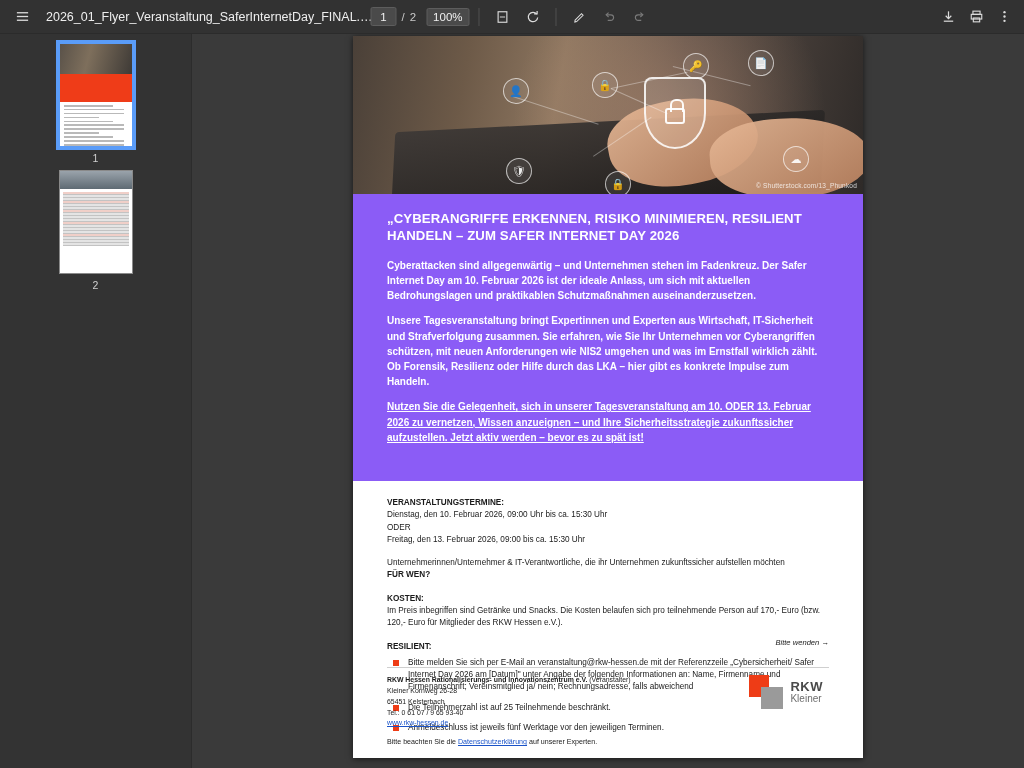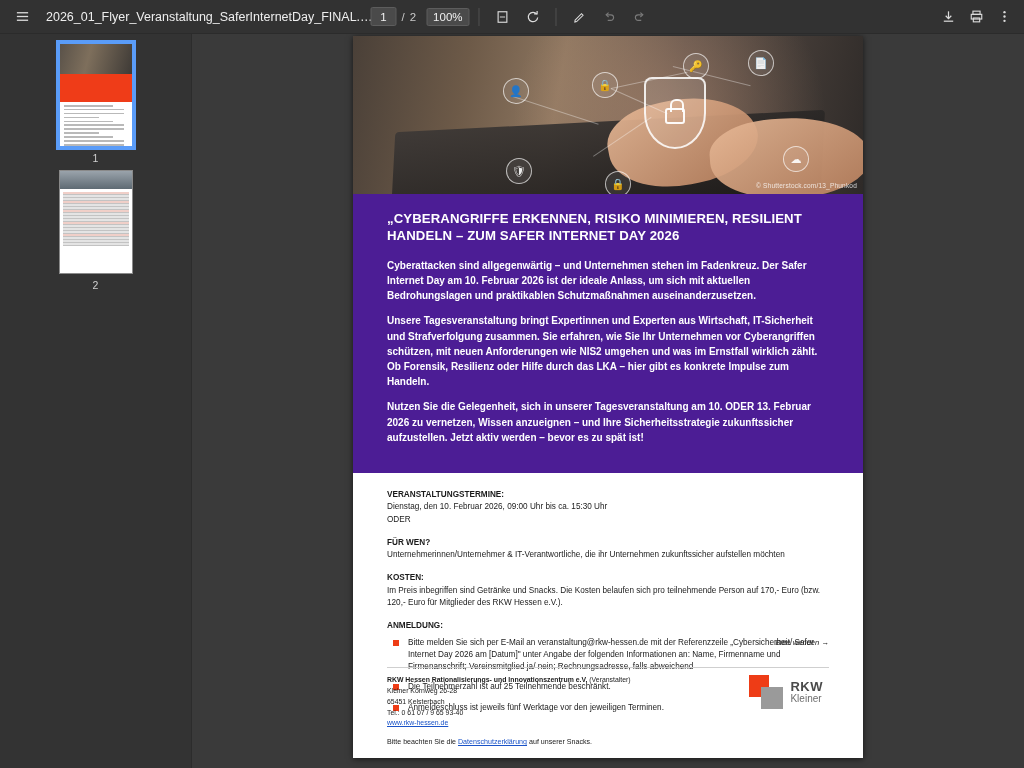--- a/index.html
+++ b/index.html
@@ -226,38 +226,38 @@
   .hero-credit {
     position: absolute;
     right: 6px; bottom: 5px;
     color: rgba(255,255,255,0.78);
     font-size: 6.5px;
     letter-spacing: 0.2px;
   }
 
   
   .redblock {
-    background: #4c1d95;
+    background: #8b5cf6;
     color: #ffffff;
     padding: 16px 34px 20px 34px;
   }
   .red-title {
     font-size: 13.2px;
     font-weight: bold;
     line-height: 1.32;
     margin: 0 0 13px 0;
     letter-spacing: 0.1px;
   }
   .red-p {
     font-size: 10px;
     line-height: 1.52;
     margin: 0 0 10px 0;
     font-weight: bold;
   }
-  .red-p:last-child { margin-bottom: 8px; }
+  .red-p:last-child { margin-bottom: 16px; text-decoration: underline; }
 
   
   .content {
     padding: 16px 34px 0 34px;
     color: #1a1a1a;
     font-size: 8.2px;
     line-height: 1.5;
   }
   .blk { margin-bottom: 11px; }
   .blk .hd { font-weight: bold; }
@@ -524,35 +524,36 @@
         <p class="red-p">Unsere Tagesveranstaltung bringt Expertinnen und Experten aus Wirtschaft, IT-Sicherheit und Strafverfolgung zusammen. Sie erfahren, wie Sie Ihr Unternehmen vor Cyberangriffen schützen, mit neuen Anforderungen wie NIS2 umgehen und was im Ernstfall wirklich zählt. Ob Forensik, Resilienz oder Hilfe durch das LKA – hier gibt es konkrete Impulse zum Handeln.</p>
         <p class="red-p">Nutzen Sie die Gelegenheit, sich in unserer Tagesveranstaltung am 10. ODER 13. Februar 2026 zu vernetzen, Wissen anzueignen – und Ihre Sicherheitsstrategie zukunftssicher aufzustellen. Jetzt aktiv werden – bevor es zu spät ist!</p>
       </div>
 
       <div class="content">
 
         <div class="blk">
           <span class="ln hd">VERANSTALTUNGSTERMINE:</span>
           <span class="ln">Dienstag, den 10. Februar 2026, 09:00 Uhr bis ca. 15:30 Uhr</span>
           <span class="ln">ODER</span>
+          <span class="ln">Freitag, den 13. Februar 2026, 09:00 bis ca. 15:30 Uhr</span>
         </div>
 
         <div class="blk">
+          <span class="ln">Unternehmerinnen/Unternehmer &amp; IT-Verantwortliche, die ihr Unternehmen zukunftssicher aufstellen möchten</span>
           <span class="ln hd">FÜR WEN?</span>
-          <span class="ln">Unternehmerinnen/Unternehmer &amp; IT-Verantwortliche, die ihr Unternehmen zukunftssicher aufstellen möchten</span>
         </div>
 
 
         <div class="blk">
           <span class="ln hd">KOSTEN:</span>
           <span class="ln">Im Preis inbegriffen sind Getränke und Snacks. Die Kosten belaufen sich pro teilnehmende Person auf 170,- Euro (bzw. 120,- Euro für Mitglieder des RKW Hessen e.V.).</span>
         </div>
 
         <div class="blk">
-          <span class="ln hd">ANMELDUNG:</span>
+          <span class="ln hd">RESILIENT:</span>
           <ul class="bullets">
             <li>
               <span class="sq"></span>
               <span class="tx">Bitte melden Sie sich per E-Mail an veranstaltung@rkw-hessen.de mit der Referenzzeile „Cybersicherheit/ Safer Internet Day 2026 am [Datum]" unter Angabe der folgenden Informationen an: Name, Firmenname und Firmenanschrift; Vereinsmitglied ja/ nein; Rechnungsadresse, falls abweichend</span>
             </li>
             <li>
               <span class="sq"></span>
               <span class="tx">Die Teilnehmerzahl ist auf 25 Teilnehmende beschränkt.</span>
             </li>
             <li>
@@ -582,20 +583,20 @@
               <div class="m1"></div>
                 <div class="m2"></div>
             </div>
             <div class="txt">
               <div class="rkw">RKW</div>
               <div class="hes">Kleiner</div>
             </div>
           </div>
         </div>
         <div class="datenschutz">
-          <span>Bitte beachten Sie die </span><a href="#">Datenschutzerklärung</a><span> auf unserer Snacks.</span>
+          <span>Bitte beachten Sie die </span><a href="#">Datenschutzerklärung</a><span> auf unserer Experten.</span>
         </div>
       </div>
 
     </div>
   </div>
 
 </div>
 
 </body></html>

